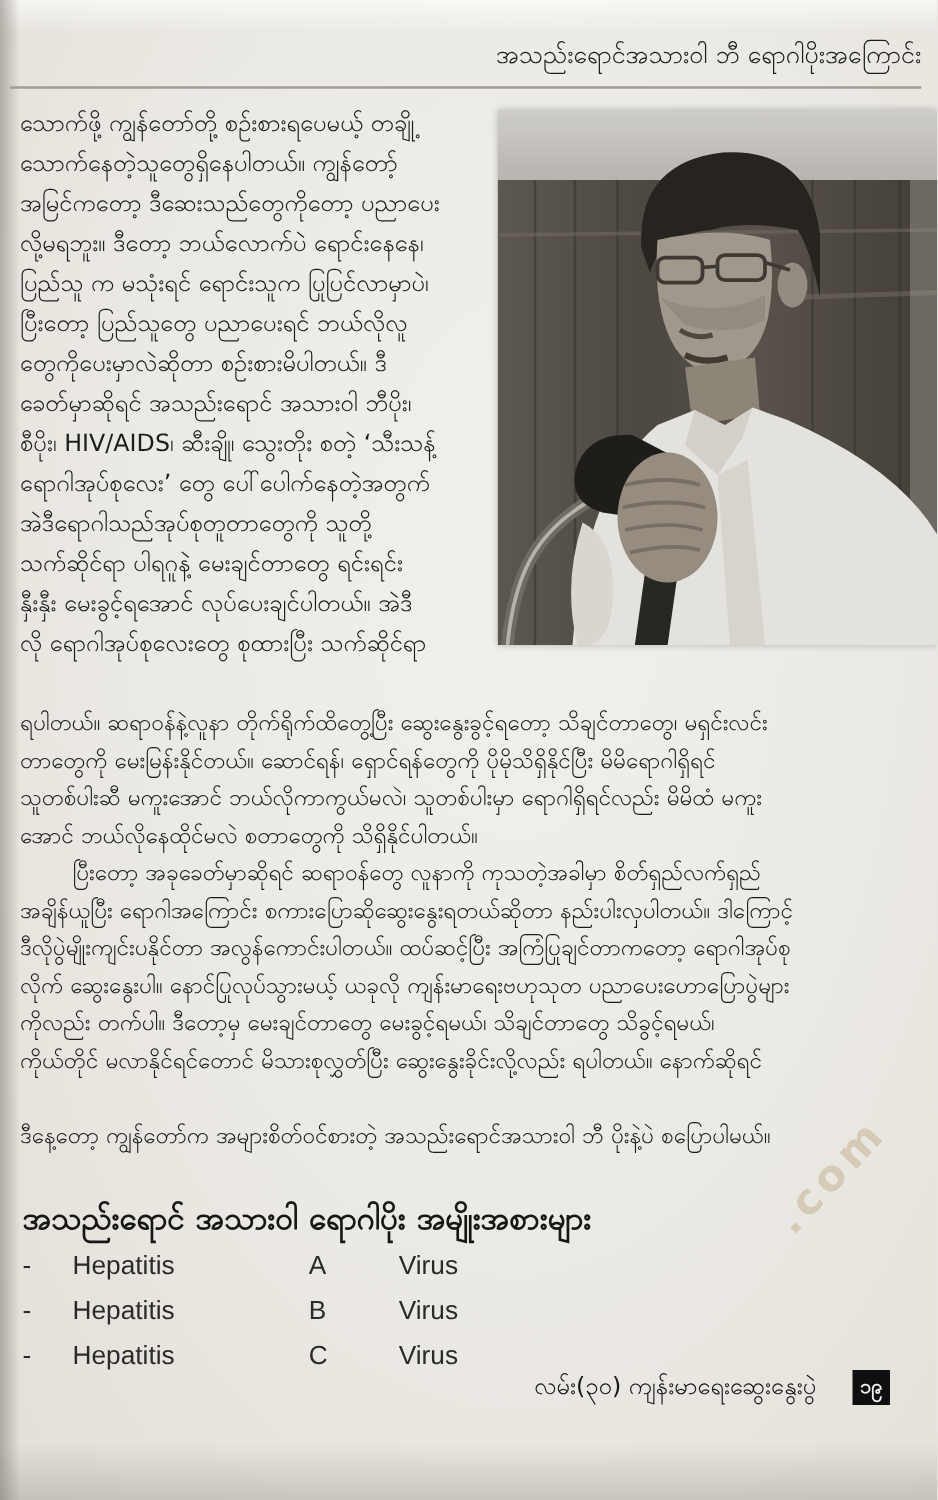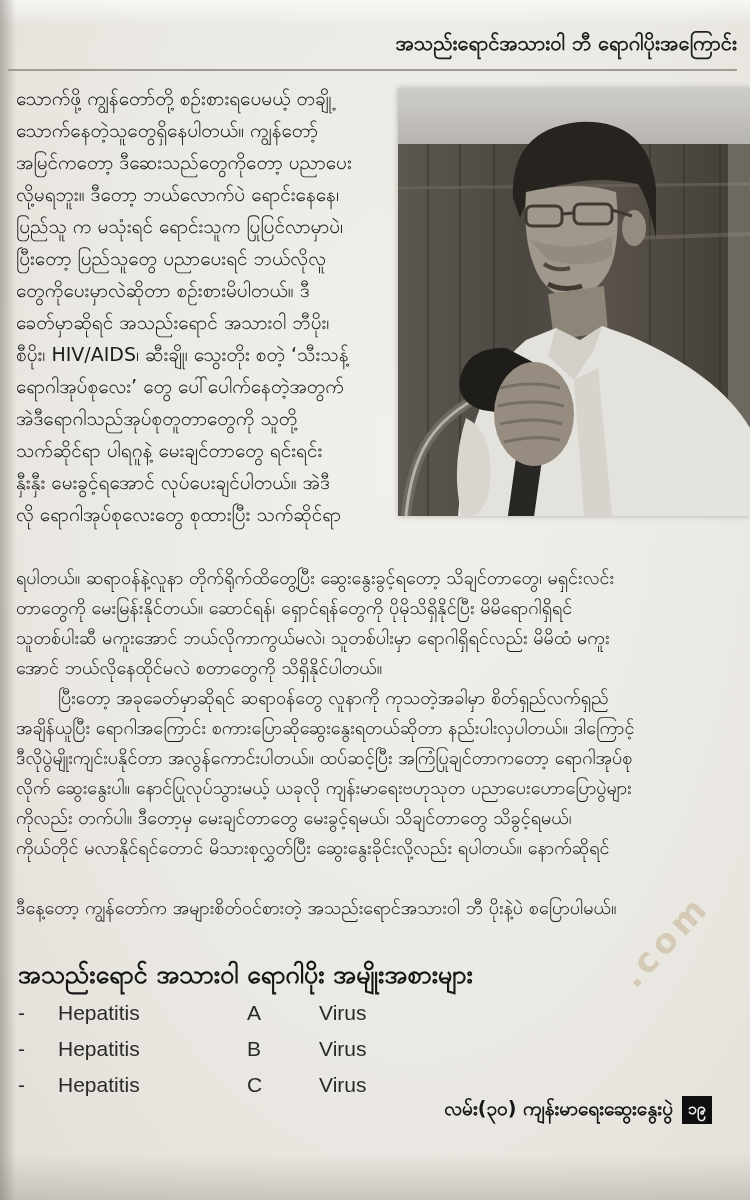--- a/index.html
+++ b/index.html
@@ -13,45 +13,45 @@
   .edge-top{position:absolute;left:0;top:0;width:750px;height:26px;
             background:linear-gradient(to bottom,rgba(255,255,255,.65),rgba(255,255,255,0));}
   .edge-bottom{position:absolute;left:0;bottom:0;width:750px;height:46px;
             background:linear-gradient(to top,rgba(120,115,108,.28),rgba(120,115,108,0));}
   .watermark{position:absolute;left:612px;top:968px;width:220px;
              transform:rotate(-47deg);transform-origin:left top;
              font-size:34px;letter-spacing:5px;color:rgba(197,178,146,.55);font-weight:bold;}
   
   .header{position:absolute;left:8px;top:30px;width:729px;text-align:right;
           border-bottom:2px solid #a19d96;padding-bottom:9px;}
-  .header-title{font-weight:bold;font-size:20px;color:#1d1d1d;white-space:nowrap;}
+  .header-title{font-weight:normal;font-size:20px;color:#1d1d1d;white-space:nowrap;}
   
   .bline{position:absolute;white-space:nowrap;overflow:hidden;color:#1c1c1c;}
   .col-line{left:16px;width:380px;font-size:19px;height:30px;}
   .full-line{left:16px;width:720px;font-size:18px;height:28px;}
   .indent{padding-left:42px;}
   
   .photo{position:absolute;left:398px;top:88px;width:352px;height:428px;overflow:hidden;
          box-shadow:0 0 6px rgba(0,0,0,.25);}
   
   .section-heading{position:absolute;left:18px;top:958px;font-weight:bold;font-size:25px;
                    color:#161616;white-space:nowrap;}
   .hep-row{position:absolute;left:0;width:480px;height:30px;display:flex;align-items:center;
            font-family:"Liberation Sans",sans-serif;font-size:21px;color:#2a2a2a;}
   .hep-bullet{width:40px;padding-left:18px;box-sizing:content-box;}
   .hep-name{width:189px;}
   .hep-type{width:72px;}
   .hep-suffix{flex:1;}
   .row-0{top:998px;} .row-1{top:1034px;} .row-2{top:1070px;}
   
   .footer{position:absolute;right:38px;top:1096px;display:flex;align-items:center;gap:9px;}
-  .footer-caption{font-weight:bold;font-size:19px;color:#161616;white-space:nowrap;}
+  .footer-caption{font-weight:normal;font-size:19px;color:#161616;white-space:nowrap;}
   .page-number-box{background:#0f0f0f;color:#f2f2f2;min-width:30px;height:28px;
                    display:flex;align-items:center;justify-content:center;
-                   font-size:16px;font-weight:bold;padding:0 3px;box-sizing:border-box;}
+                   font-size:16px;font-weight:bold;padding:0 3px;box-sizing:border-box;margin-left:20px;}
 </style>
 </head>
 <body>
 
 <div class="page">
 
   <div class="edge-top"></div>
   <div class="edge-left"></div>
   <div class="edge-bottom"></div>
   <div class="watermark">.com</div>

